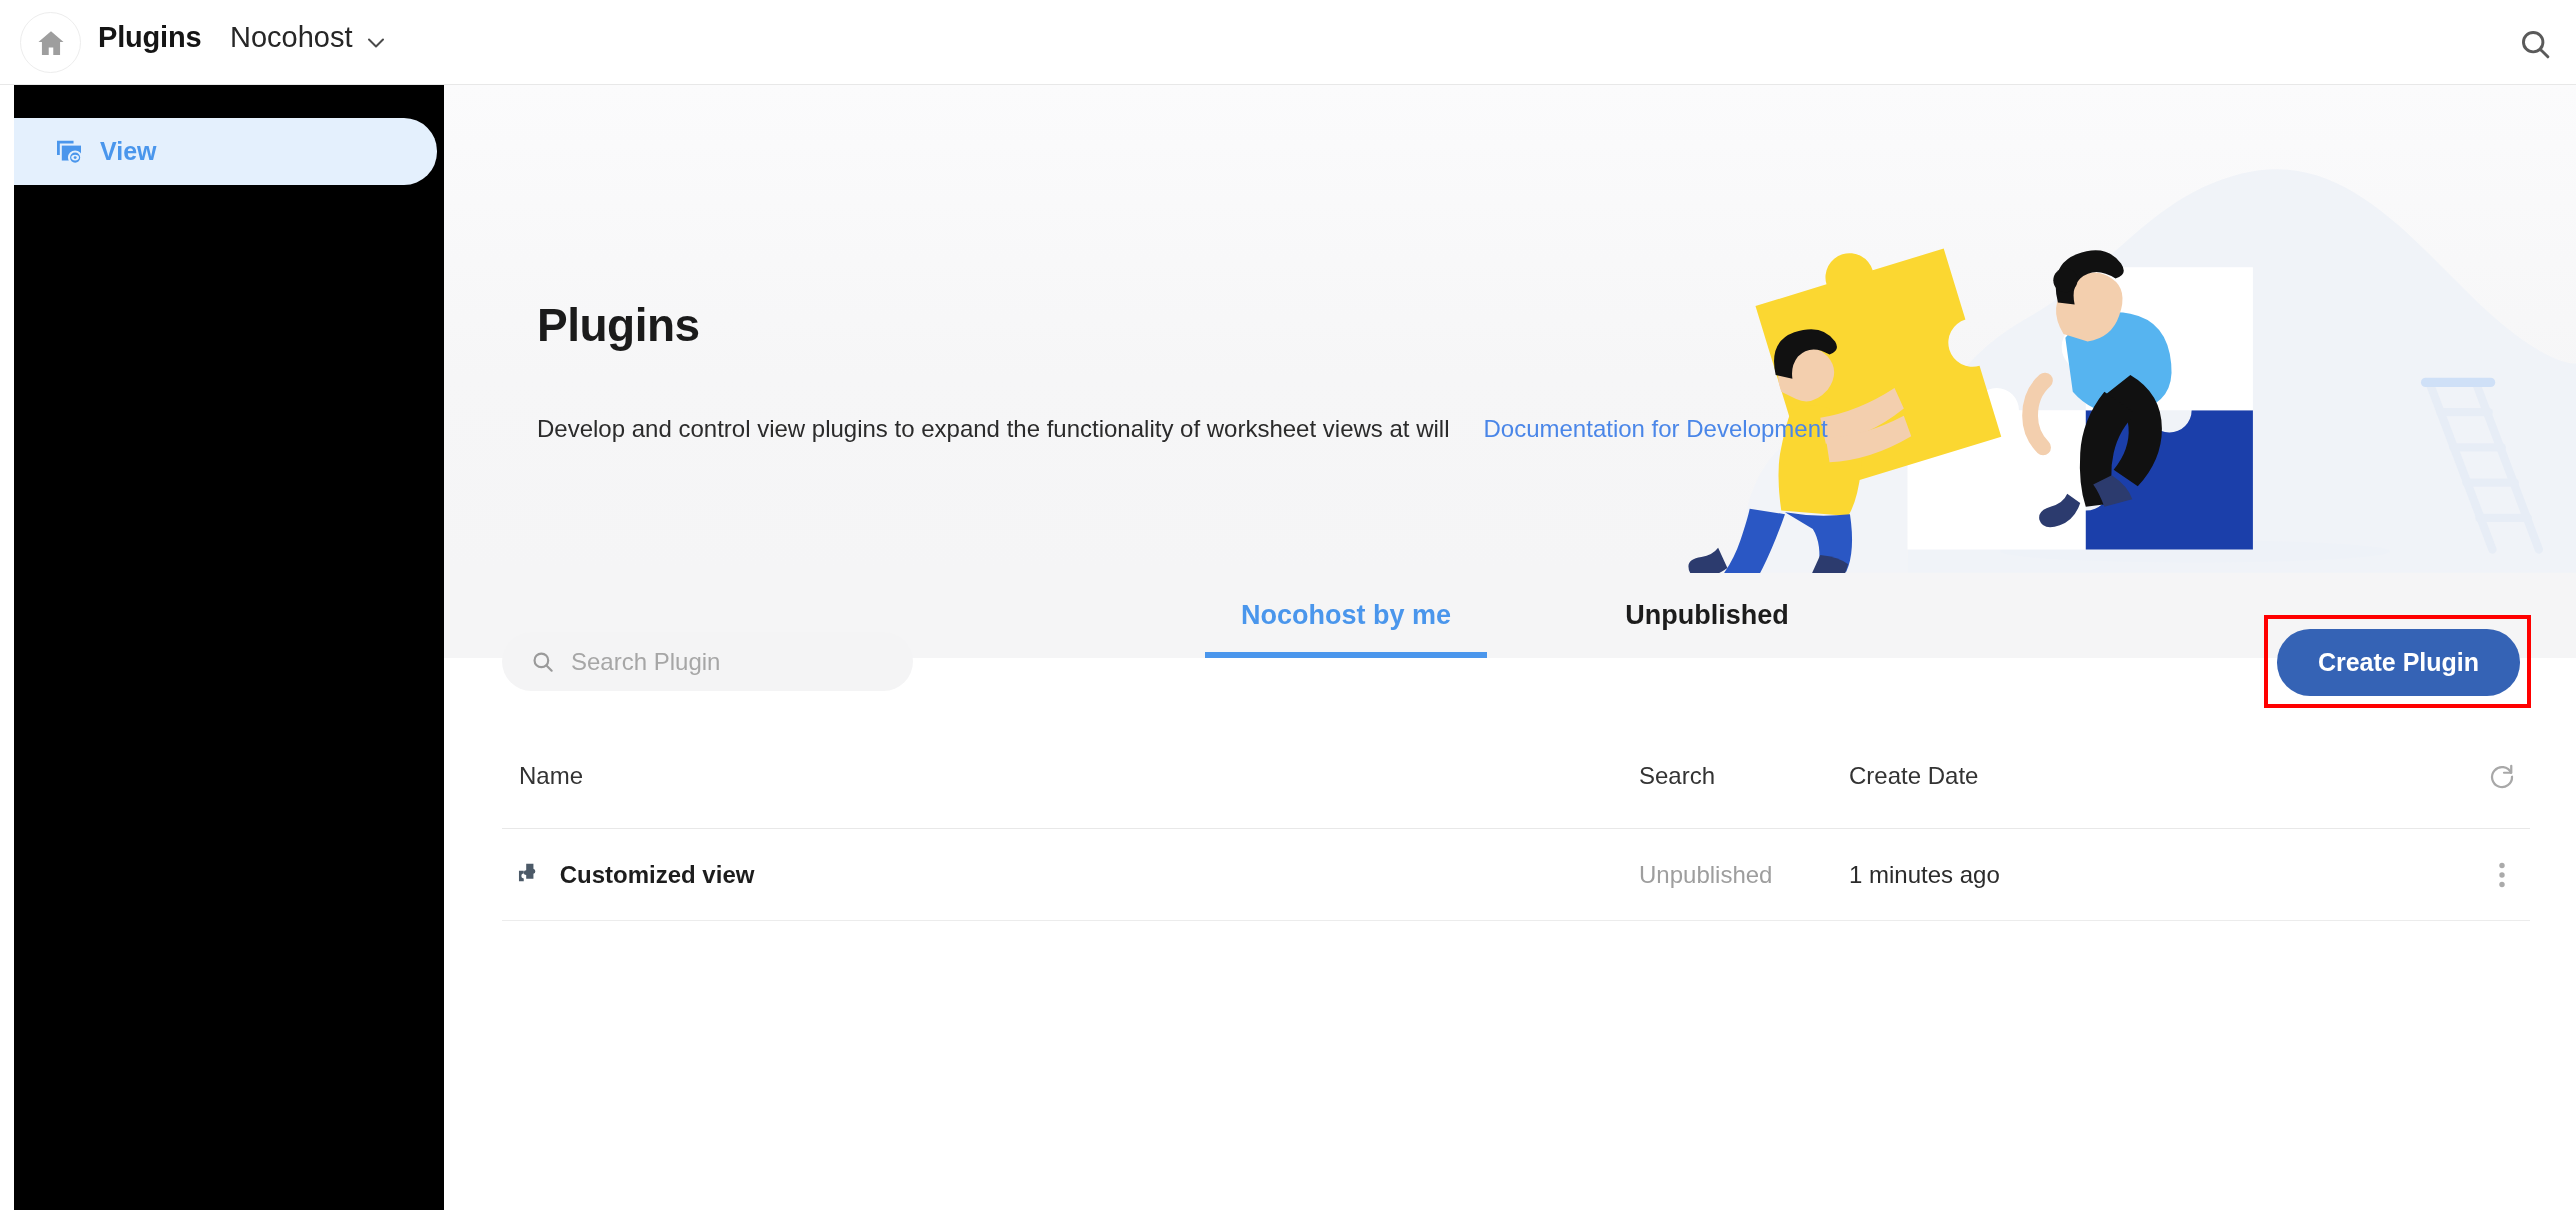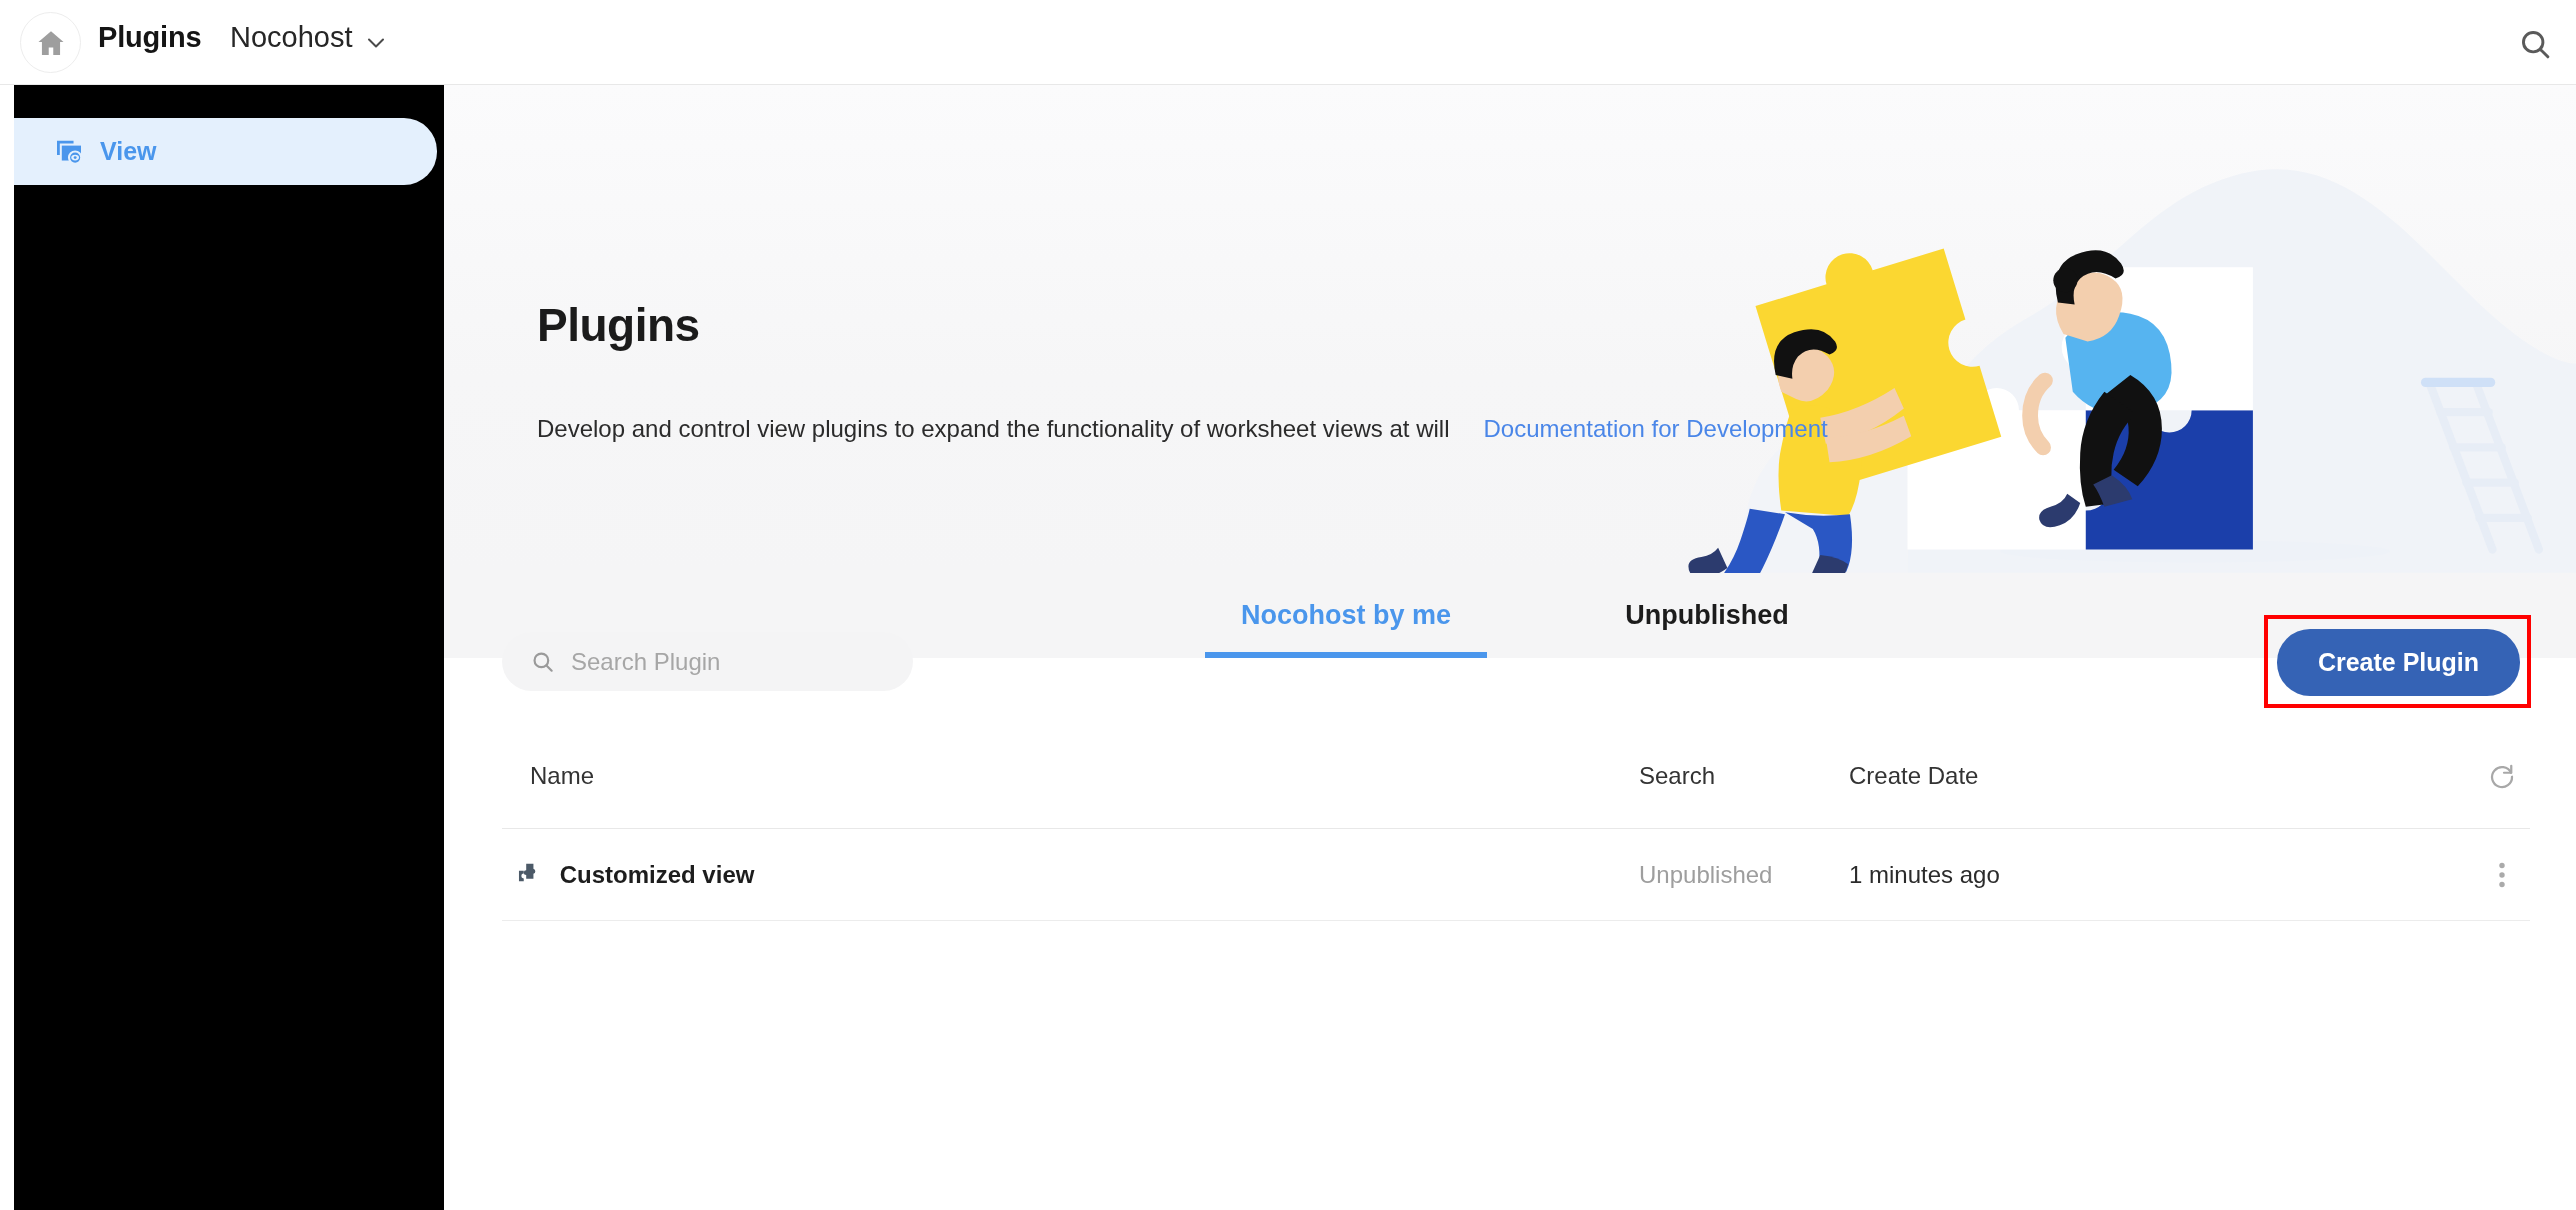--- a/index.html
+++ b/index.html
@@ -137,21 +137,21 @@
   
   .tbl { position: absolute; left: 502px; top: 724px; width: 2028px; }
   .tbl-head {
     position: relative; height: 105px;
     border-bottom: 0.9px solid #e8e8e8;
   }
   .th {
     position: absolute; top: 50%; transform: translateY(-50%);
     font-size: 24px; color: #333333;
   }
-  .th-name { left: 28px; }
+  .th-name { left: 17px; }
   .th-edition { left: 1137px; }
   .th-date { left: 1347px; }
   .refresh-icon { position: absolute; right: 13px; top: 50%; transform: translateY(-50%); width: 30px; height: 30px; }
 
   .tbl-row {
     position: relative; height: 92px;
     border-bottom: 0.9px solid #ececec;
   }
   .cell {
     position: absolute; top: 50%; transform: translateY(-50%);

